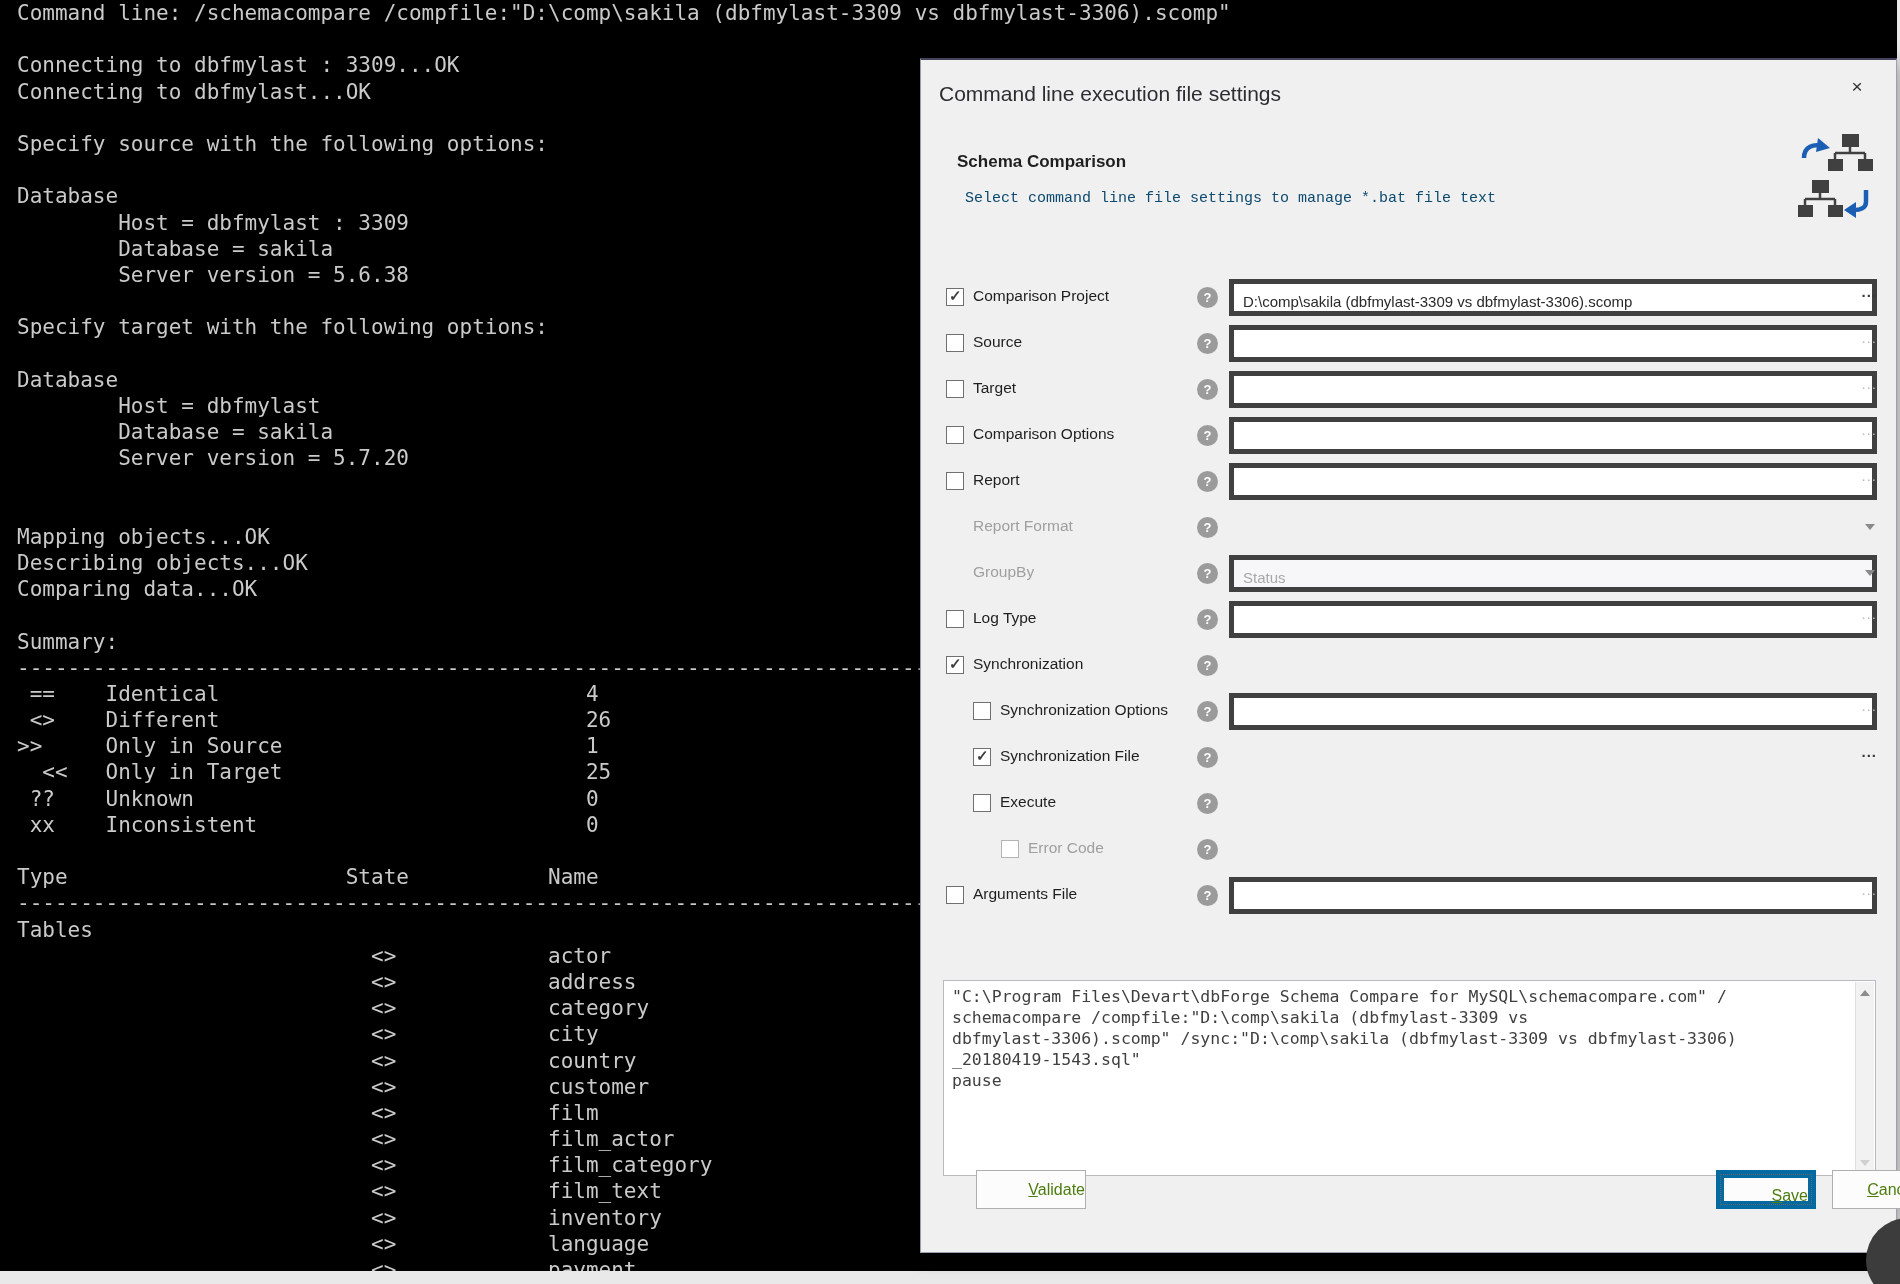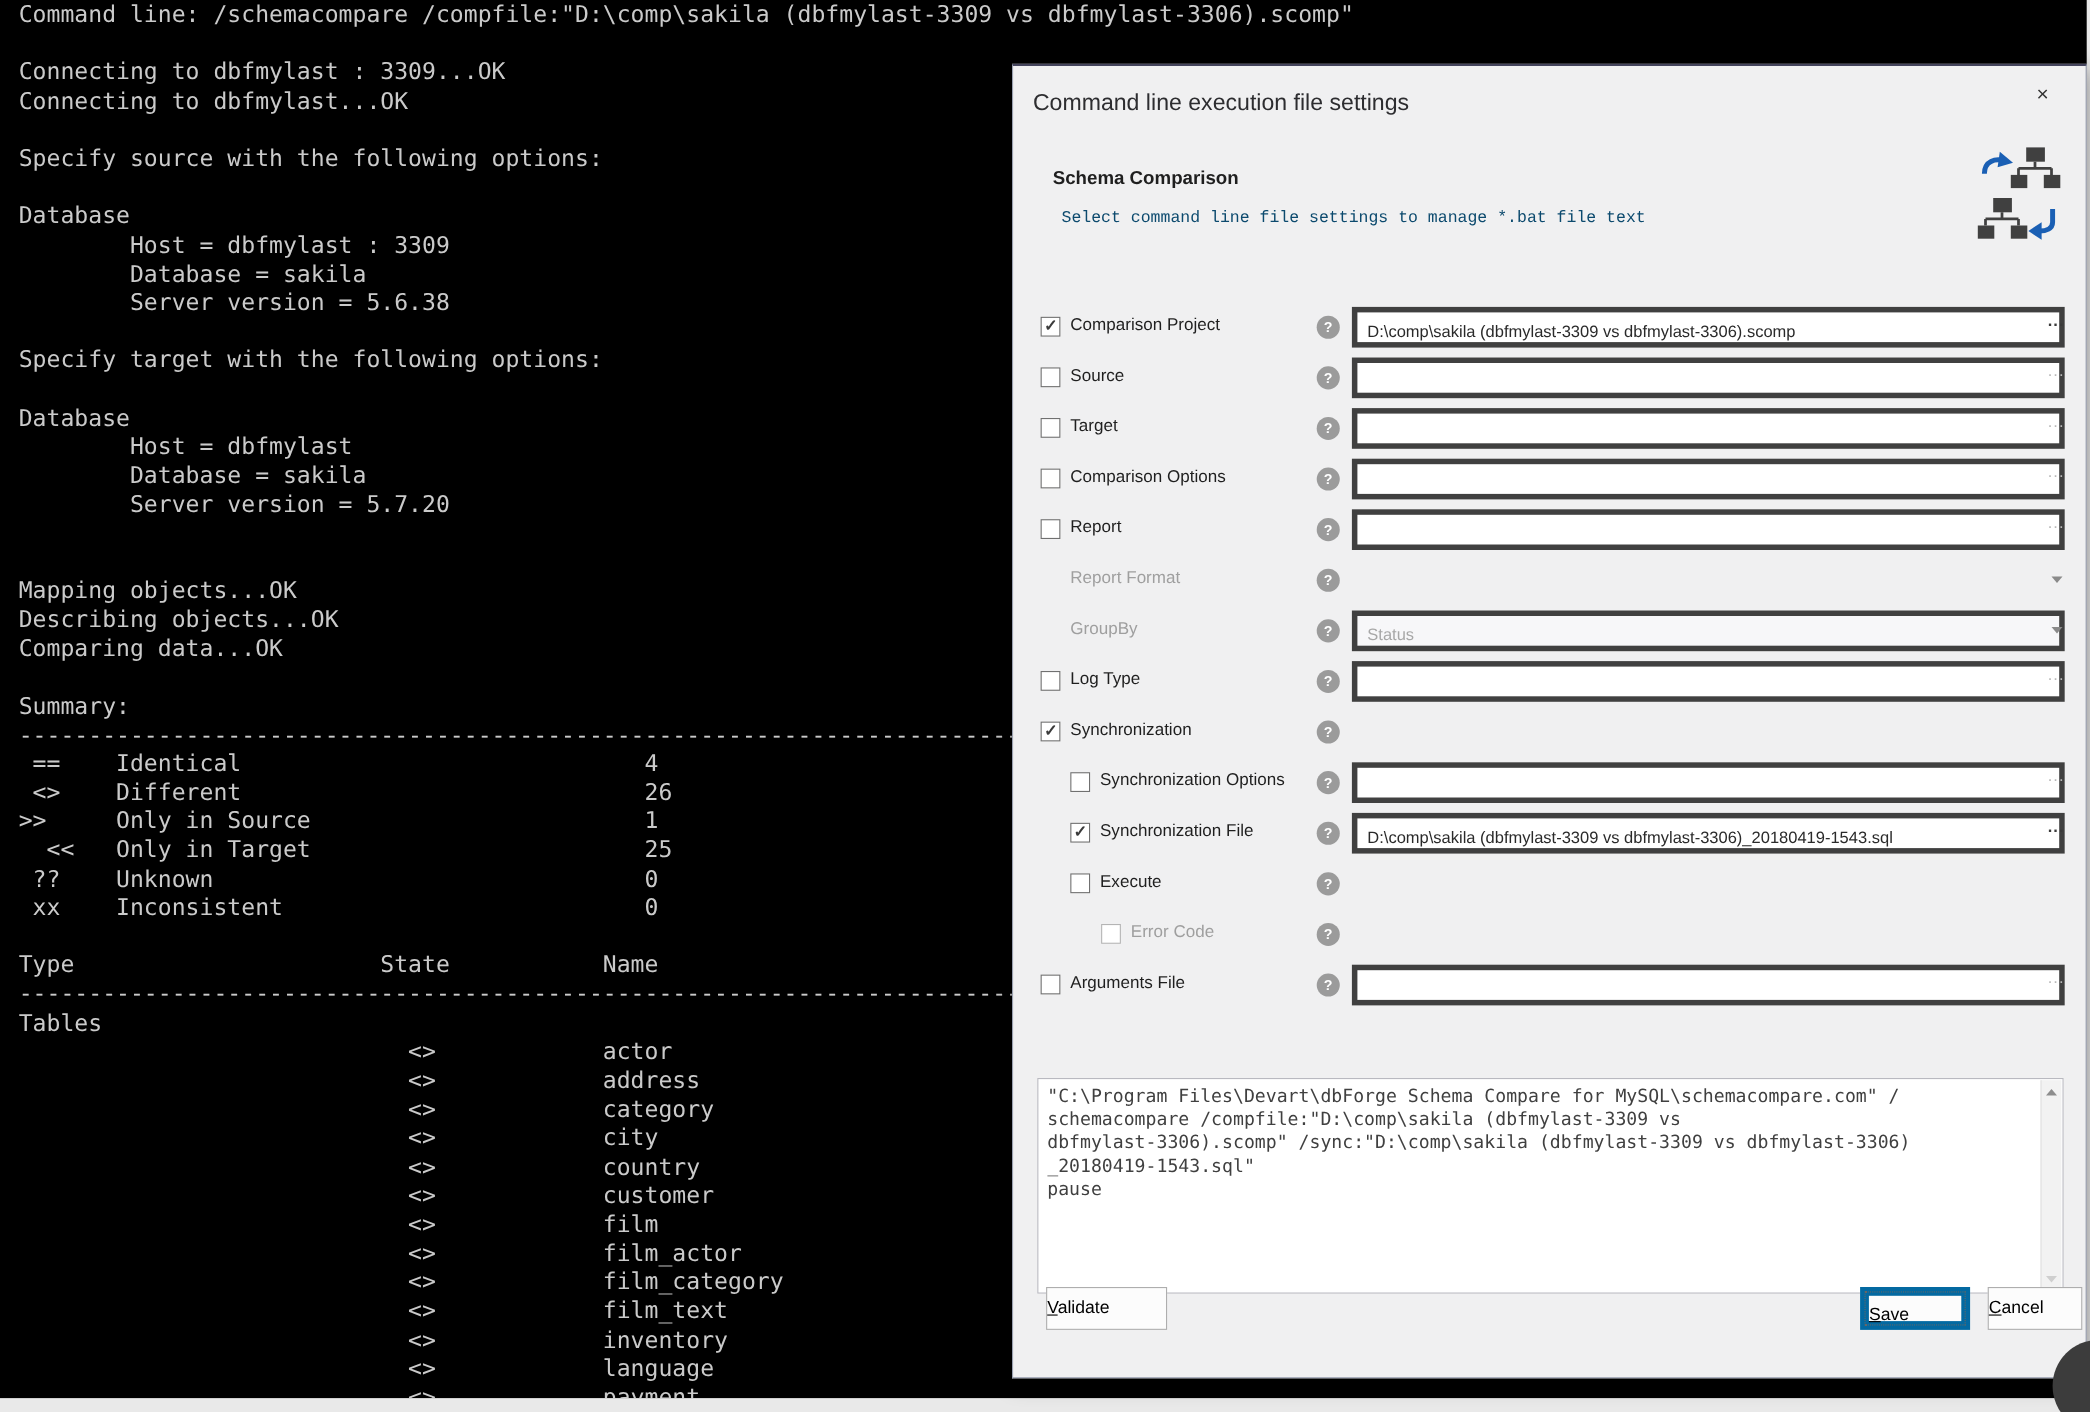--- a/index.html
+++ b/index.html
@@ -97,21 +97,21 @@
     border-bottom:6px solid #8d8d8d;
   }
   .scroll-dn {
     position:absolute; bottom:8px; left:4px; width:0; height:0;
     border-left:5px solid transparent; border-right:5px solid transparent;
     border-top:6px solid #cfcfcf;
   }
   
   .btn {
     position:absolute; height:39px; background:#fcfcfc; border:1px solid #aeaeae;
-    font-size:16px; color:#000000; text-align:left; line-height:37px; cursor:pointer;
+    font-size:16px; color:#4d7c0f; text-align:right; line-height:37px; cursor:pointer;margin-left:25px;
   }
   .btn u { text-decoration:underline; }
   #btn-validate { left:30px; top:1110px; width:110px; }
   #btn-save {
     left:770px; top:1110px; width:100px;
     border:8px solid #0369a1; outline:1px dotted #666; outline-offset:-5px; line-height:35px;
   }
   #btn-cancel { left:886px; top:1110px; width:86px; }
   .grip { position:absolute; right:3px; bottom:2px; font-size:11px; color:#9a9a9a; }
   
@@ -286,21 +286,20 @@
     <span class="row-label ind1">Synchronization Options</span>
     <span class="help">?</span>
     <div class="field"></div>
     <span class="browse pale" style="right:21px">...</span>
   </div>
 
   <div class="row" style="top:679px">
     <span class="cb ind1 checked"></span>
     <span class="row-label ind1">Synchronization File</span>
     <span class="help">?</span>
-    <div class="field">D:\comp\sakila (dbfmylast-3309 vs dbfmylast-3306)_20180419-1543.sql</div>
     <span class="browse" style="right:21px">...</span>
   </div>
 
   <div class="row" style="top:725px">
     <span class="cb ind1"></span>
     <span class="row-label ind1">Execute</span>
     <span class="help">?</span>
   </div>
 
   <div class="row" style="top:771px">

